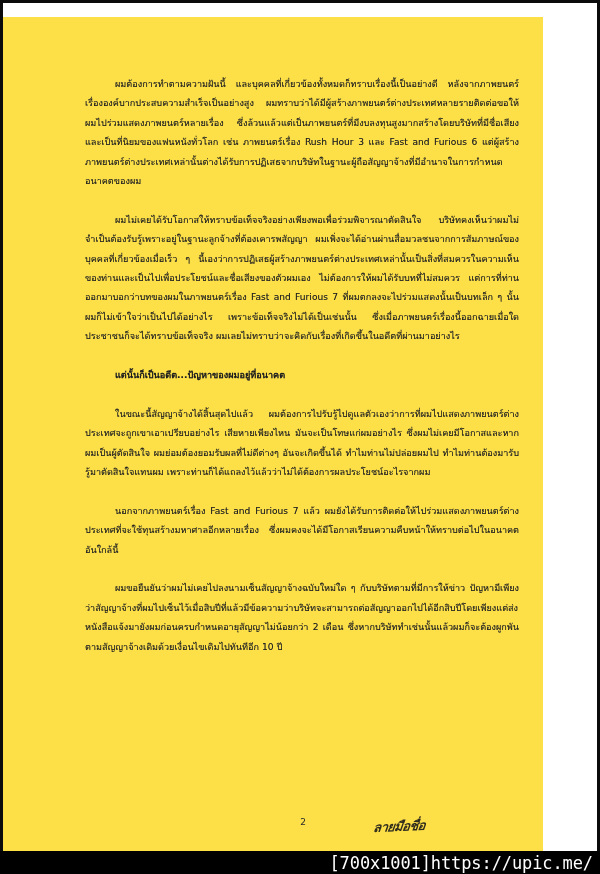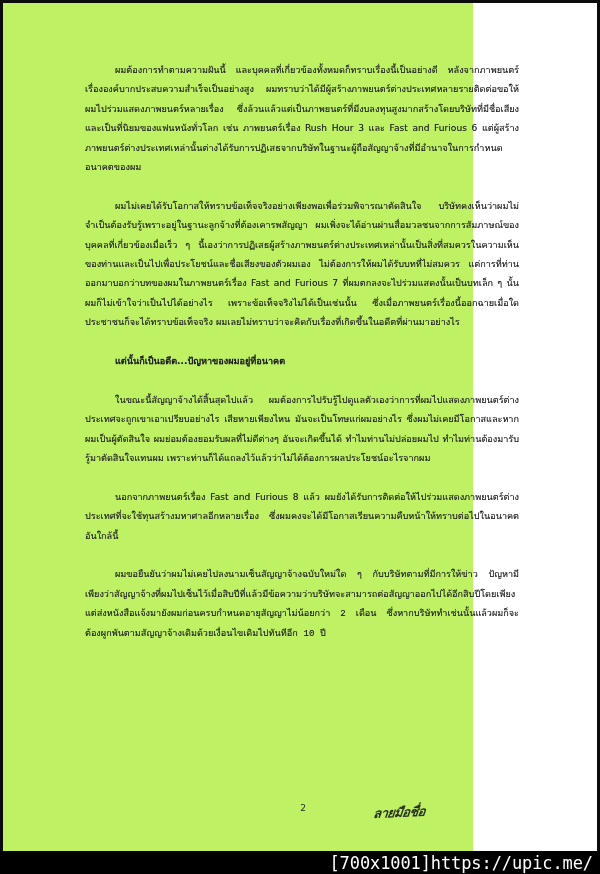--- a/index.html
+++ b/index.html
@@ -27,24 +27,24 @@
     position: absolute;
     background: #0b0b0b;
   }
   .edge-left   { left: 0;   top: 0;  width: 3px;  height: 852px; }
   .edge-right  { right: 0;  top: 0;  width: 3px;  height: 852px; }
   .edge-top    { left: 0;   top: 0;  width: 600px; height: 3px; }
 
   .paper {
     position: absolute;
     left: 3px;
-    top: 3px;
-    width: 470px;
+    top: 17px;
+    width: 540px;
     height: 849px;
-    background: #bef264;
+    background: #fde047;
   }
 
   #doc-body {
     position: absolute;
     left: 82px;
     top: 58px;
     width: 434px;
     font-size: 9.1px;
     line-height: 19.4px;
     color: #1b1b1b;
@@ -55,21 +55,21 @@
 
   .para {
     margin: 0 0 19.4px 0;
     text-indent: 30px;
     text-align: justify;
     word-spacing: 0.2px;
     color: #1d1d1d;
     
     text-shadow: 0 0 0.35px rgba(60,60,60,0.55);
   }
-  .para:last-child { margin-bottom: 0; font-family: Liberation Mono, monospace; }
+  .para:last-child { margin-bottom: 0; }
 
   .para.short { text-align: left; font-weight: bold; }
 
   #page-number {
     position: absolute;
     left: 0;
     top: 800px;
     width: 600px;
     text-align: center;
     font-size: 9px;
@@ -125,21 +125,21 @@
   <div class="edge edge-left"></div>
   <div class="edge edge-right"></div>
 
   <div class="paper">
 
     <div id="doc-body">
       <p class="para">ผมต้องการทำตามความฝันนี้ และบุคคลที่เกี่ยวข้องทั้งหมดก็ทราบเรื่องนี้เป็นอย่างดี หลังจากภาพยนตร์เรื่ององค์บากประสบความสำเร็จเป็นอย่างสูง ผมทราบว่าได้มีผู้สร้างภาพยนตร์ต่างประเทศหลายรายติดต่อขอให้ผมไปร่วมแสดงภาพยนตร์หลายเรื่อง ซึ่งล้วนแล้วแต่เป็นภาพยนตร์ที่มีงบลงทุนสูงมากสร้างโดยบริษัทที่มีชื่อเสียงและเป็นที่นิยมของแฟนหนังทั่วโลก เช่น ภาพยนตร์เรื่อง Rush Hour 3 และ Fast and Furious 6 แต่ผู้สร้างภาพยนตร์ต่างประเทศเหล่านั้นต่างได้รับการปฏิเสธจากบริษัทในฐานะผู้ถือสัญญาจ้างที่มีอำนาจในการกำหนดอนาคตของผม</p>
       <p class="para">ผมไม่เคยได้รับโอกาสให้ทราบข้อเท็จจริงอย่างเพียงพอเพื่อร่วมพิจารณาตัดสินใจ บริษัทคงเห็นว่าผมไม่จำเป็นต้องรับรู้เพราะอยู่ในฐานะลูกจ้างที่ต้องเคารพสัญญา ผมเพิ่งจะได้อ่านผ่านสื่อมวลชนจากการสัมภาษณ์ของบุคคลที่เกี่ยวข้องเมื่อเร็ว ๆ นี้เองว่าการปฏิเสธผู้สร้างภาพยนตร์ต่างประเทศเหล่านั้นเป็นสิ่งที่สมควรในความเห็นของท่านและเป็นไปเพื่อประโยชน์และชื่อเสียงของตัวผมเอง ไม่ต้องการให้ผมได้รับบทที่ไม่สมควร แต่การที่ท่านออกมาบอกว่าบทของผมในภาพยนตร์เรื่อง Fast and Furious 7 ที่ผมตกลงจะไปร่วมแสดงนั้นเป็นบทเล็ก ๆ นั้นผมก็ไม่เข้าใจว่าเป็นไปได้อย่างไร เพราะข้อเท็จจริงไม่ได้เป็นเช่นนั้น ซึ่งเมื่อภาพยนตร์เรื่องนี้ออกฉายเมื่อใดประชาชนก็จะได้ทราบข้อเท็จจริง ผมเลยไม่ทราบว่าจะคิดกับเรื่องที่เกิดขึ้นในอดีตที่ผ่านมาอย่างไร</p>
       <p class="para short">แต่นั้นก็เป็นอดีต...ปัญหาของผมอยู่ที่อนาคต</p>
       <p class="para">ในขณะนี้สัญญาจ้างได้สิ้นสุดไปแล้ว ผมต้องการไปรับรู้ไปดูแลตัวเองว่าการที่ผมไปแสดงภาพยนตร์ต่างประเทศจะถูกเขาเอาเปรียบอย่างไร เสียหายเพียงไหน มันจะเป็นโทษแก่ผมอย่างไร ซึ่งผมไม่เคยมีโอกาสและหากผมเป็นผู้ตัดสินใจ ผมย่อมต้องยอมรับผลที่ไม่ดีต่างๆ อันจะเกิดขึ้นได้ ทำไมท่านไม่ปล่อยผมไป ทำไมท่านต้องมารับรู้มาตัดสินใจแทนผม เพราะท่านก็ได้แถลงไว้แล้วว่าไม่ได้ต้องการผลประโยชน์อะไรจากผม</p>
-      <p class="para">นอกจากภาพยนตร์เรื่อง Fast and Furious 8 แล้ว ผมยังได้รับการติดต่อให้ไปร่วมแสดงภาพยนตร์ต่างประเทศที่จะใช้ทุนสร้างมหาศาลอีกหลายเรื่อง ซึ่งผมคงจะได้มีโอกาสเรียนความคืบหน้าให้ทราบต่อไปในอนาคตอันใกล้นี้</p>
+      <p class="para">นอกจากภาพยนตร์เรื่อง Fast and Furious 7 แล้ว ผมยังได้รับการติดต่อให้ไปร่วมแสดงภาพยนตร์ต่างประเทศที่จะใช้ทุนสร้างมหาศาลอีกหลายเรื่อง ซึ่งผมคงจะได้มีโอกาสเรียนความคืบหน้าให้ทราบต่อไปในอนาคตอันใกล้นี้</p>
       <p class="para">ผมขอยืนยันว่าผมไม่เคยไปลงนามเซ็นสัญญาจ้างฉบับใหม่ใด ๆ กับบริษัทตามที่มีการให้ข่าว ปัญหามีเพียงว่าสัญญาจ้างที่ผมไปเซ็นไว้เมื่อสิบปีที่แล้วมีข้อความว่าบริษัทจะสามารถต่อสัญญาออกไปได้อีกสิบปีโดยเพียงแต่ส่งหนังสือแจ้งมายังผมก่อนครบกำหนดอายุสัญญาไม่น้อยกว่า 2 เดือน ซึ่งหากบริษัททำเช่นนั้นแล้วผมก็จะต้องผูกพันตามสัญญาจ้างเดิมด้วยเงื่อนไขเดิมไปทันทีอีก 10 ปี</p>
     </div>
 
     <div id="page-number">2</div>
 
     <div id="signature">ลายมือชื่อ</div>
 
   </div>
 
   <div id="footer-bar"></div>

